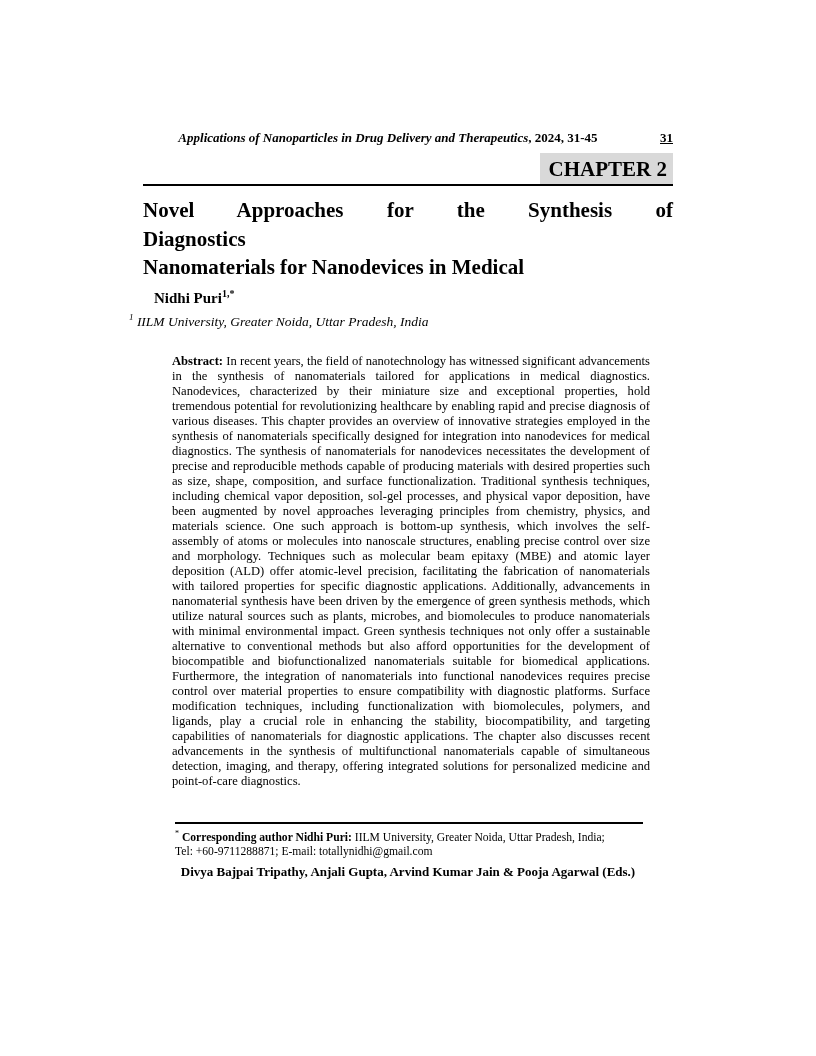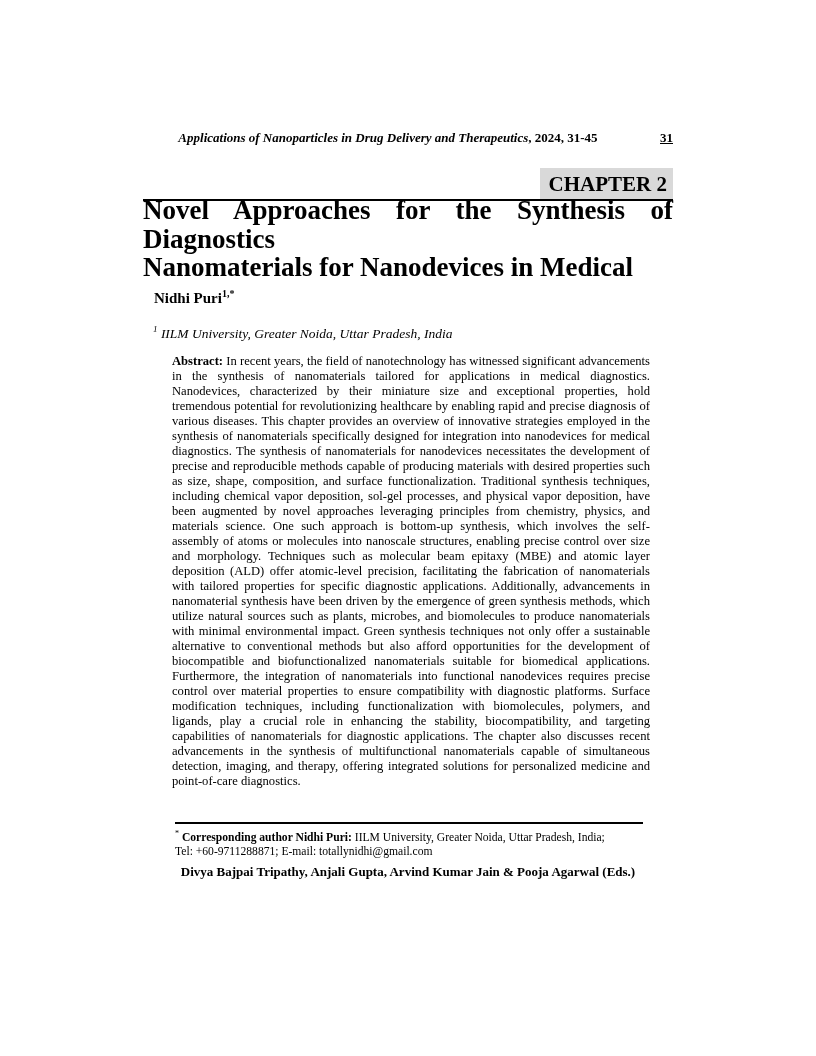--- a/index.html
+++ b/index.html
@@ -22,50 +22,50 @@
     display: flex; align-items: baseline;
     font-size: 13px; font-weight: bold;
   }
   .running-header .rh-center { flex: 1; text-align: center; white-space: nowrap; }
   .rh-italic { font-style: italic; }
   .rh-suffix { font-style: normal; }
   .rh-pagenum { width: 40px; text-align: right; text-decoration: underline; }
 
   
   .chapter-row {
-    position: absolute; top: 168px; left: 143px; width: 530px;
+    position: absolute; top: 153px; left: 143px; width: 530px;
     text-align: right;
     border-bottom: 2px solid #000;
     padding-bottom: 0px;
   }
   .chapter-badge {
     display: inline-block;
     background: #d9d9d9;
     font-size: 21px; font-weight: bold;
     padding: 3px 6px 2px 9px;
     line-height: 26px;
   }
 
   
   .doc-title {
     position: absolute; top: 196px; left: 143px; width: 530px;
-    font-size: 27px; font-weight: bold; line-height: 28.5px;
+    font-size: 21px; font-weight: bold; line-height: 28.5px;
   }
   .doc-title .tline { text-align: justify; text-align-last: justify; }
   .doc-title .tline:last-child { text-align: left; text-align-last: left; }
 
   
   .author-line {
     position: absolute; top: 288px; left: 143px; width: 530px;
     font-size: 15px; font-weight: bold; margin-left: 11px;
   }
   .author-line sup { font-size: 10px; }
   .affiliation-line {
-    position: absolute; top: 312px; left: 153px; width: 530px;
-    font-size: 13.5px; font-style: italic; margin-top: 12px;
+    position: absolute; top: 312px; left: 129px; width: 530px;
+    font-size: 13.5px; font-style: italic;
   }
   .affiliation-line sup { font-size: 9px; }
 
   
   .abstract {
     position: absolute; top: 354px; left: 172px; width: 478px;
     font-size: 12.6px; line-height: 15px;
     text-align: justify;
   }
   .abstract .abstract-label { font-weight: bold; }

